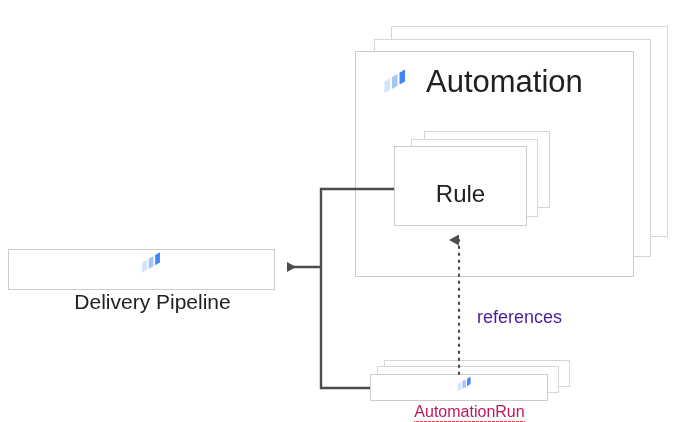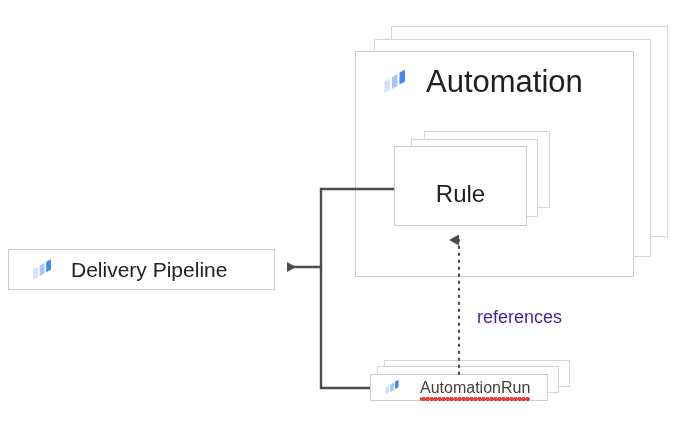--- a/index.html
+++ b/index.html
@@ -18,20 +18,21 @@
     background: #ffffff;
     overflow: hidden;
   }
 
   
   .card {
     position: absolute;
     background: #ffffff;
     border: 1px solid #cccccc;
     box-sizing: border-box;
+    flex-direction: column;
   }
   .card.ghost {
     background: #ffffff;
     border: 1px solid #d6d6d6;
   }
 
   
   #automation-back  { left: 391px; top: 26px; width: 277px; height: 211px; }
   #automation-mid   { left: 374px; top: 39px; width: 277px; height: 218px; }
   #automation-front { left: 355px; top: 51px; width: 279px; height: 226px; }
@@ -90,21 +91,21 @@
 
   
   #automationrun-back  { left: 384px; top: 360px; width: 186px; height: 27px; }
   #automationrun-mid   { left: 377px; top: 366px; width: 182px; height: 27px; }
   #automationrun-front {
     left: 370px; top: 374px; width: 178px; height: 27px;
     display: flex; align-items: center; gap: 9px; padding-left: 13px;
   }
   #automationrun-front .node-title {
     font-size: 16px;
-    color: #404040;
+    color: #be185d;
     white-space: nowrap;
     position: relative;
     margin-left: 8px;
   }
   .spell-error {
     position: relative;
     display: inline-block;
   }
   .spell-error::after {
     content: "";

